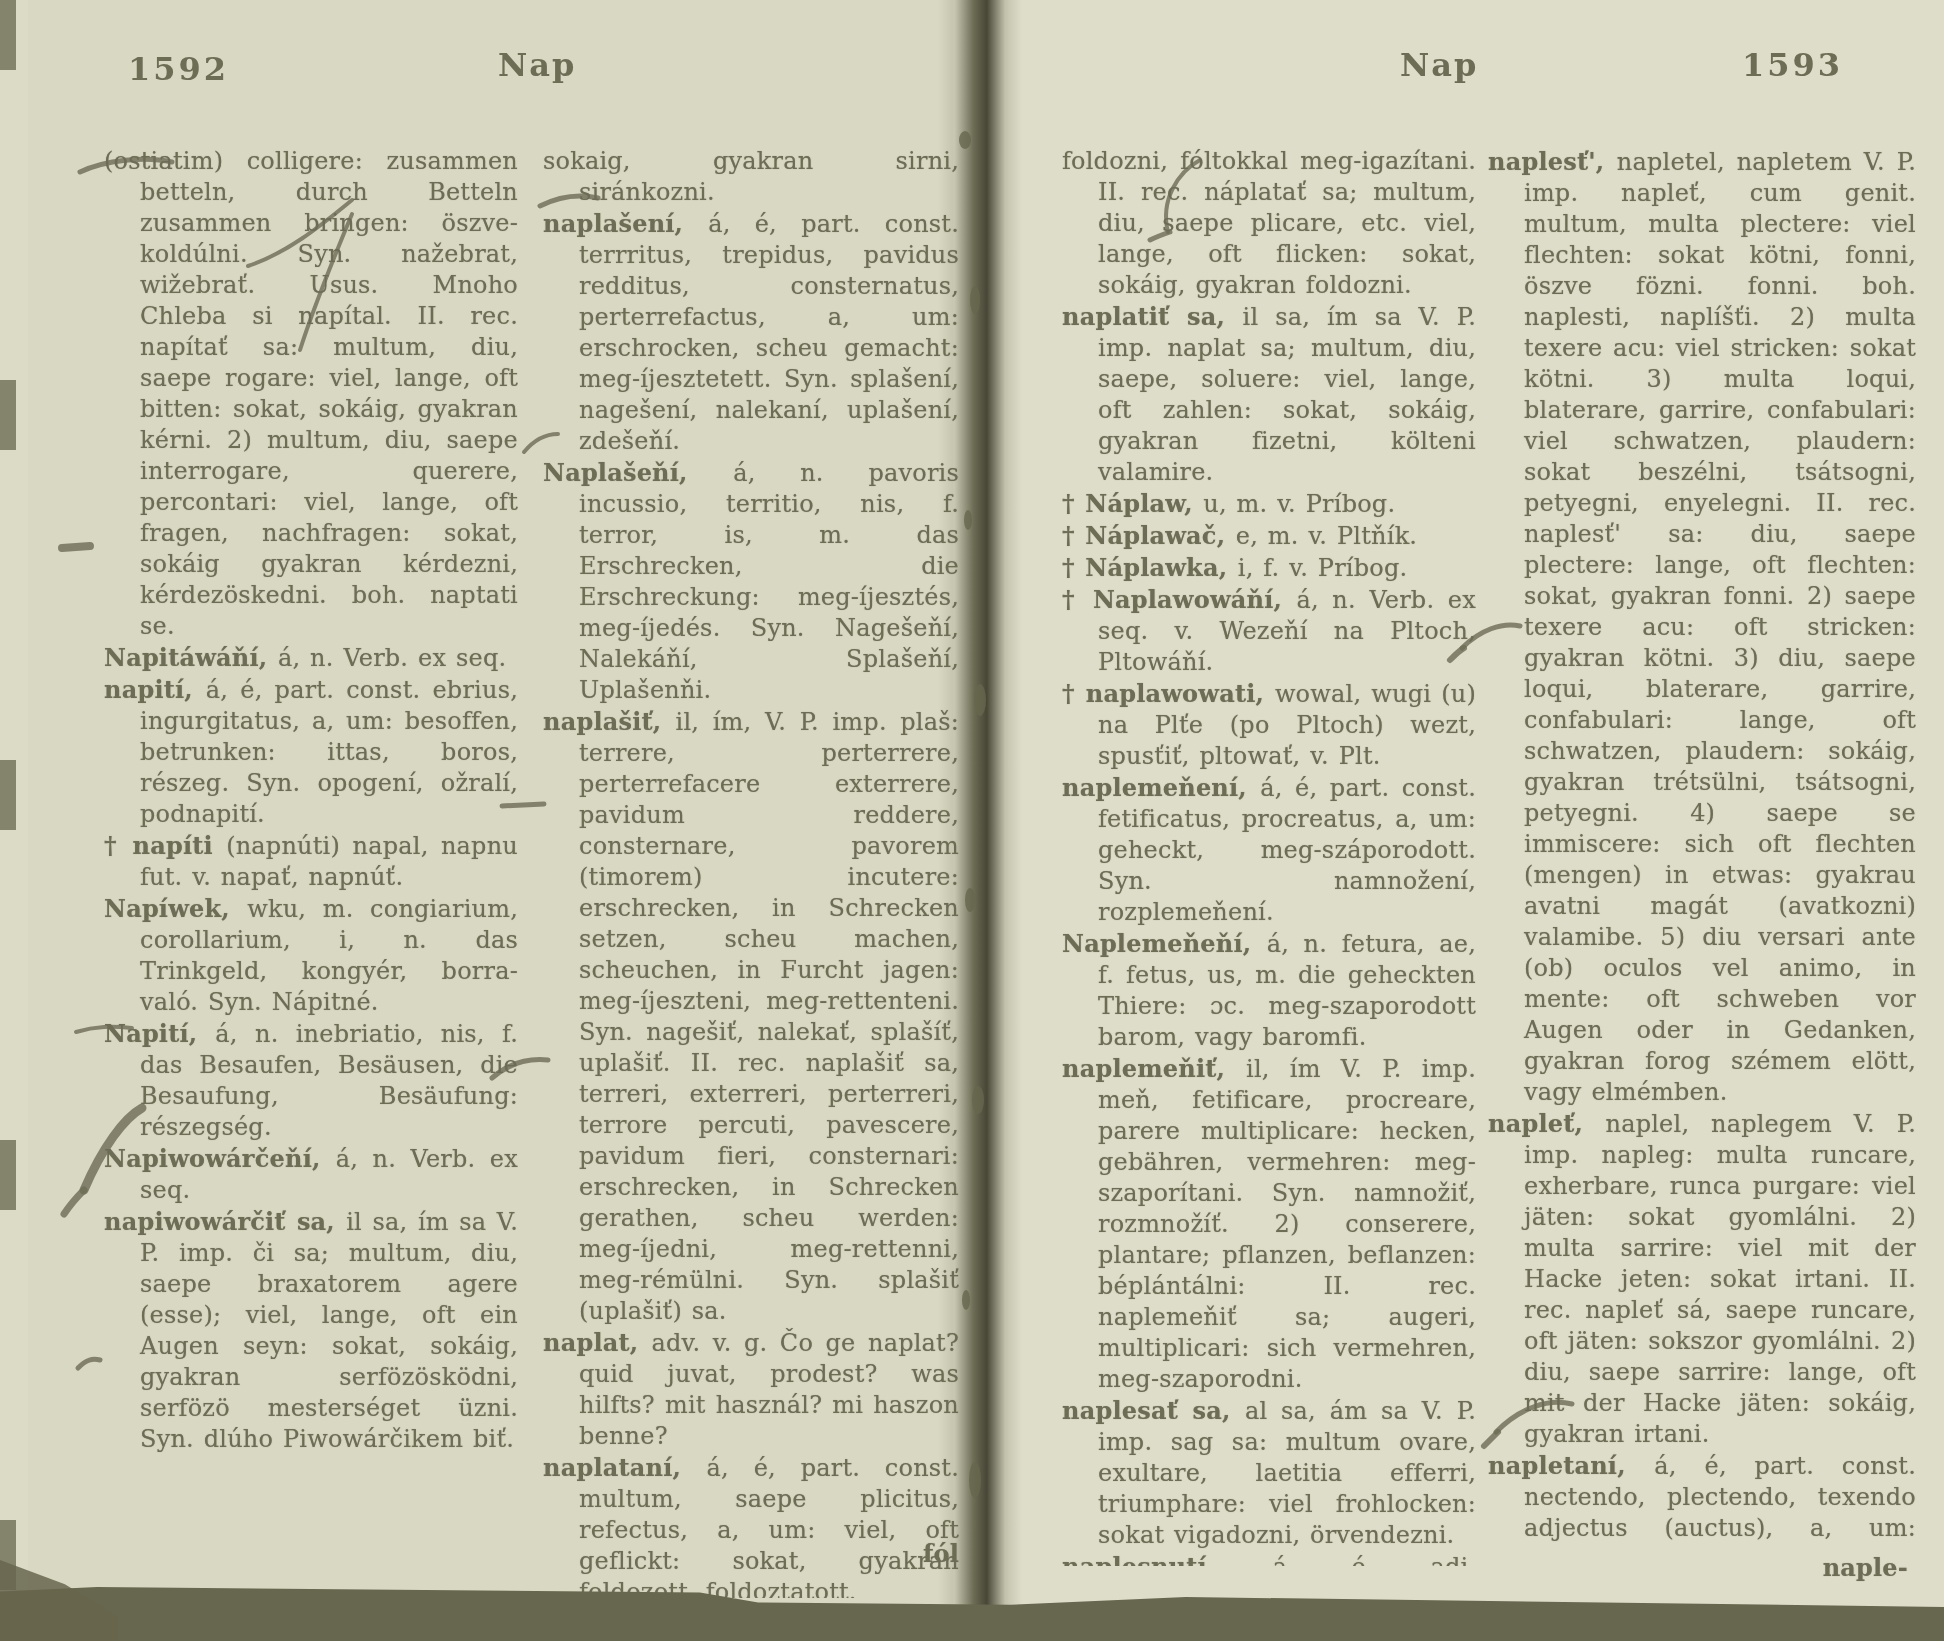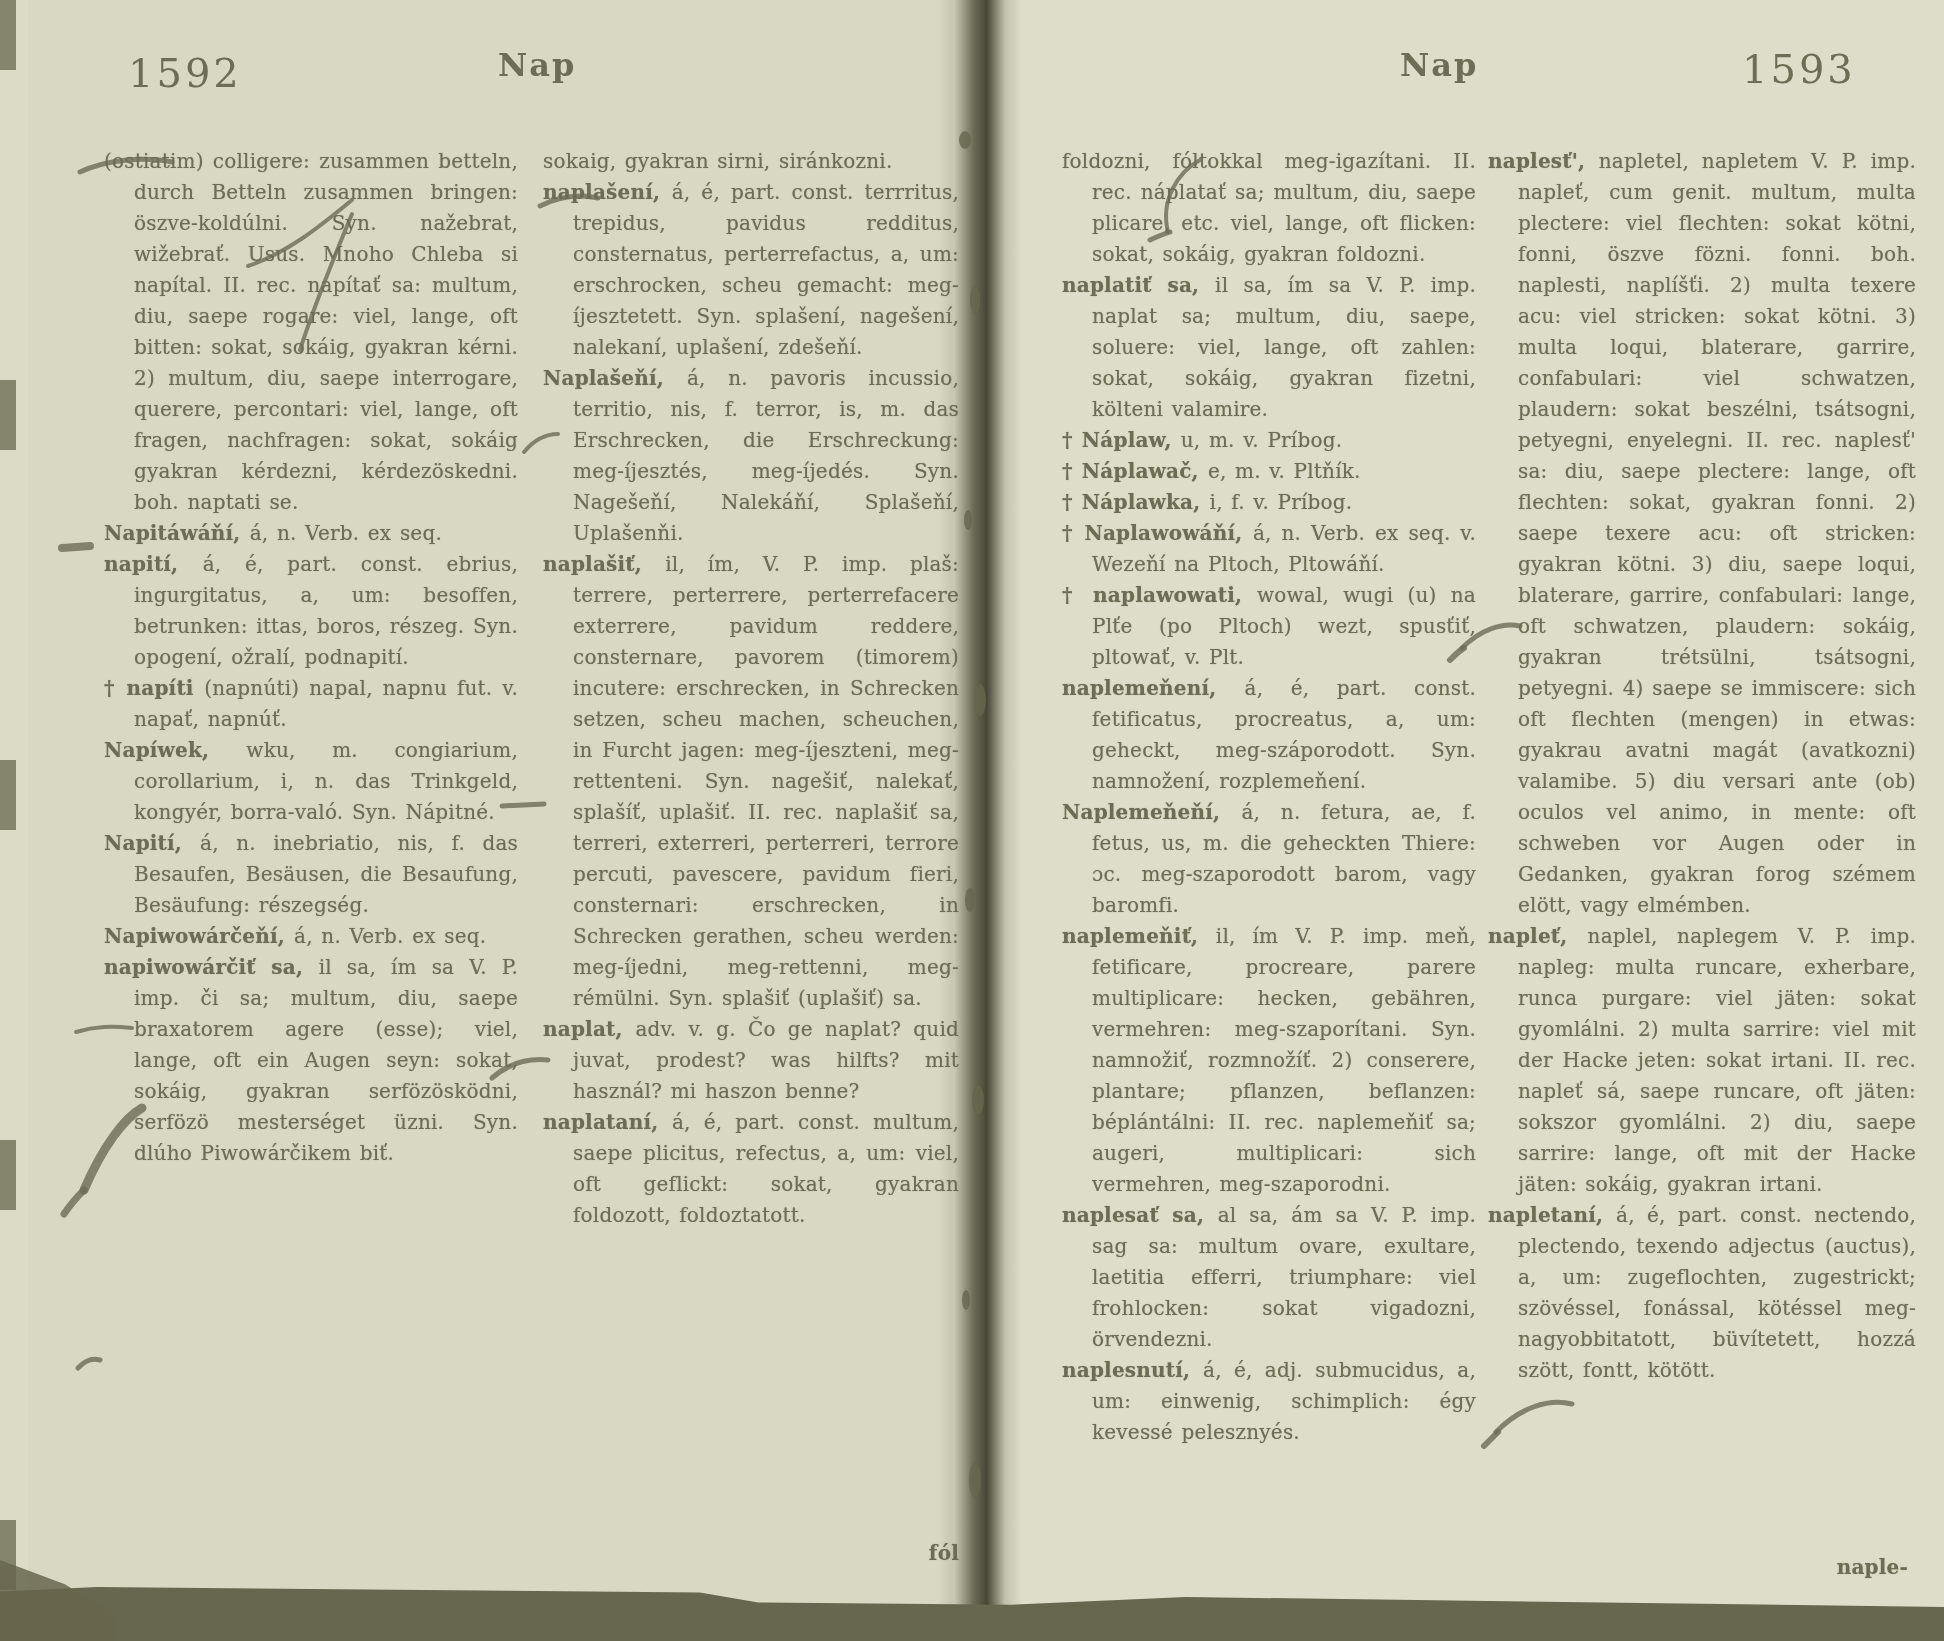--- a/index.html
+++ b/index.html
@@ -9,25 +9,25 @@
   html,body{margin:0;padding:0;}
   .scan{
     position:relative; width:1944px; height:1641px; overflow:hidden;
     background:var(--paper);
     font-family:"DejaVu Serif","Liberation Serif",serif;
     color:var(--ink);
   }
   .page{position:absolute; top:0; height:1641px;}
   .page.left{left:28px; width:925px; background:var(--paper-left);}
   .page.right{left:1008px; width:936px; background:var(--paper-right);}
-  .pagenum{position:absolute; font-size:40px; letter-spacing:3px; font-weight:normal;}
+  .pagenum{position:absolute; font-size:32px; letter-spacing:3px; font-weight:bold;}
   .runhead{position:absolute; font-size:32px; font-weight:bold; letter-spacing:2px;}
   .col{
     position:absolute; overflow:hidden;
-    font-size:20px; line-height:31px; text-align:justify;
+    font-size:24px; line-height:31px; text-align:justify;
     word-spacing:2px; letter-spacing:0.2px;
     text-shadow:0 0 1px rgba(109,108,85,.55);
   }
   .entry{margin:0; padding-left:1.5em; text-indent:-1.5em;}
   .hw{font-weight:bold;}
   .catchword{margin:0; text-align:right; padding-right:2.2em; font-weight:bold;}
   
   .edge-left{
     position:absolute; left:0; top:0; width:16px; height:1641px; opacity:.75;
     background:repeating-linear-gradient(180deg, var(--edge) 0 70px, transparent 70px 380px);

